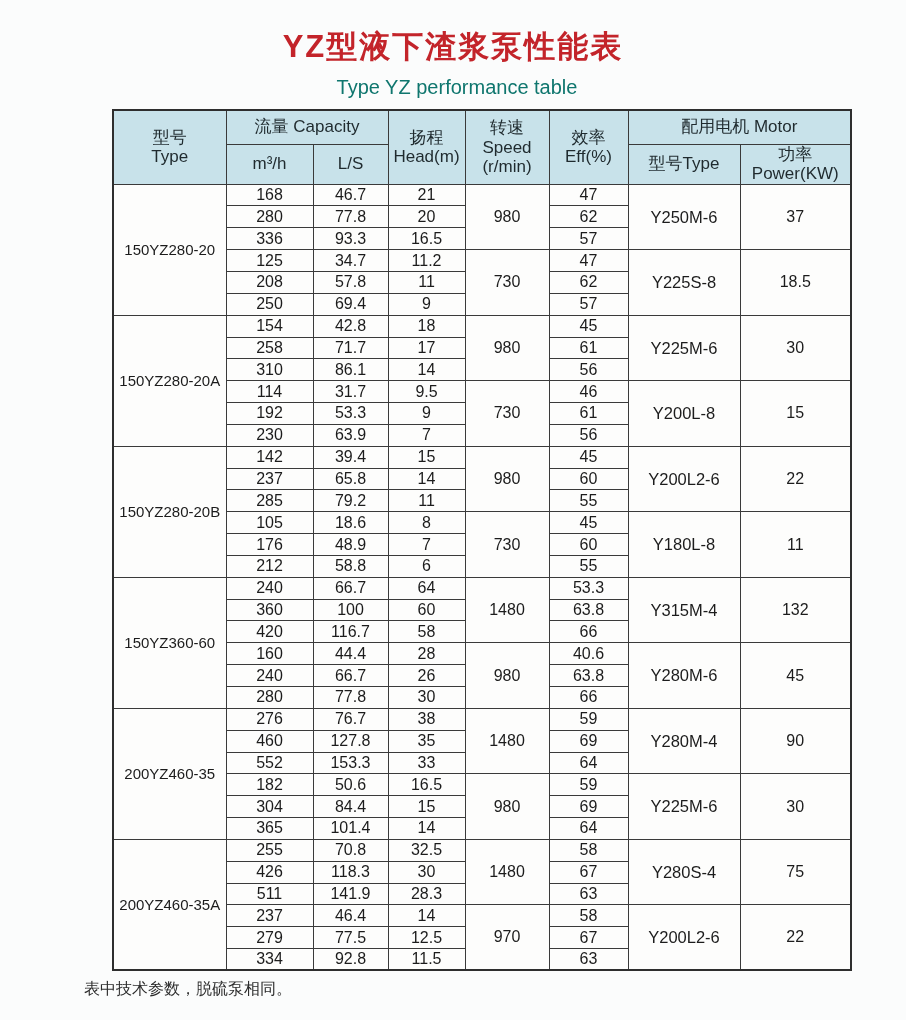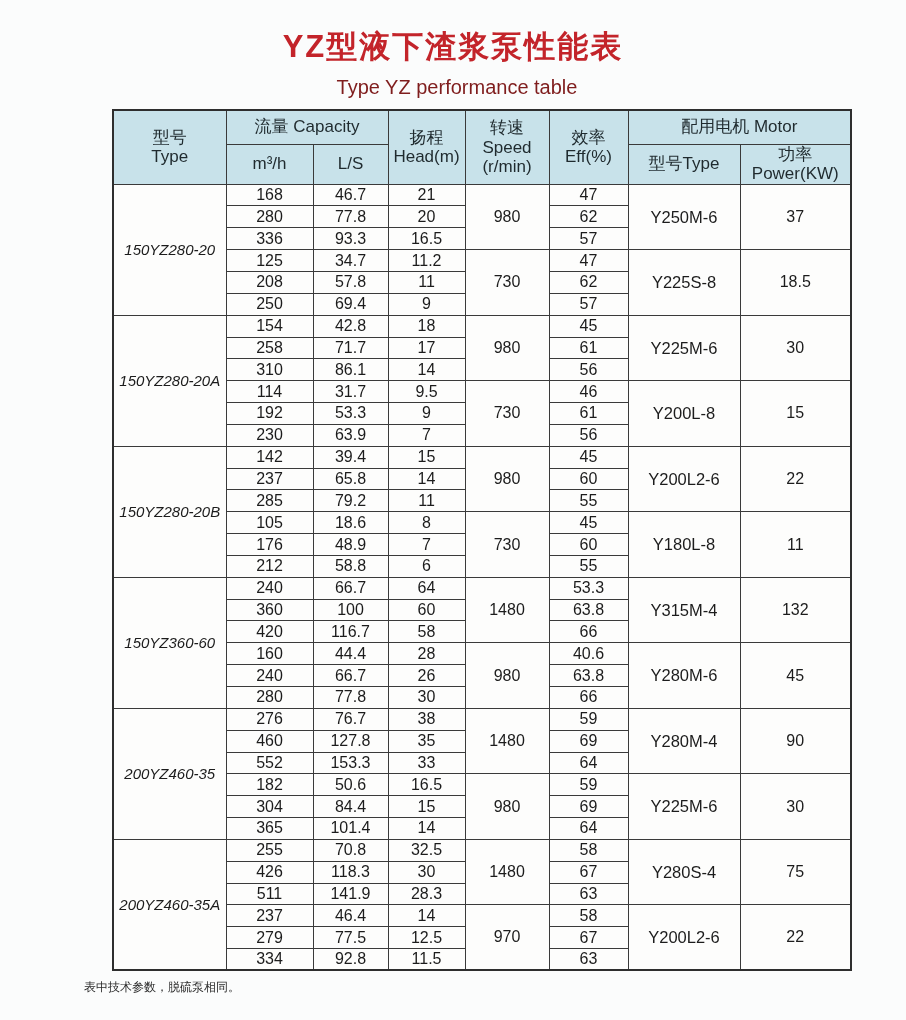--- a/index.html
+++ b/index.html
@@ -20,21 +20,21 @@
     padding-top: 26px;
     font-size: 31px;
     font-weight: bold;
     letter-spacing: 2px;
     color: #c3242a;
   }
   .subtitle {
     text-align: center;
     margin-top: 8px;
     font-size: 20px;
-    color: #7f1d1d;
+    color: #0f766e;
     margin-left: 8px;
   }
   .table-wrap {
     width: 738px;
     margin: 10px auto 0 auto;
   }
   table.perf {
     width: 738px;
     border-collapse: collapse;
     table-layout: fixed;
@@ -60,27 +60,26 @@
   tbody td {
     height: 21.85px;
     font-size: 16px;
     line-height: 1;
     color: #1c1c1c;
     background: #fdfdfc;
   }
   tbody td.model {
     font-size: 15px;
     letter-spacing: 0px;
-    font-style: italic;
   }
   tbody td.motor-model { font-size: 16.5px; }
   .footnote {
     width: 738px;
     margin: 8px auto 0 auto;
-    font-size: 12px;
+    font-size: 16px;
     color: #2c2c2c;
     text-align: left;
   }
 </style>
 </head>
 <body>
 
 <div class="page">
   <div class="title">YZ型液下渣浆泵性能表</div>
   <div class="subtitle">Type YZ performance table</div>

